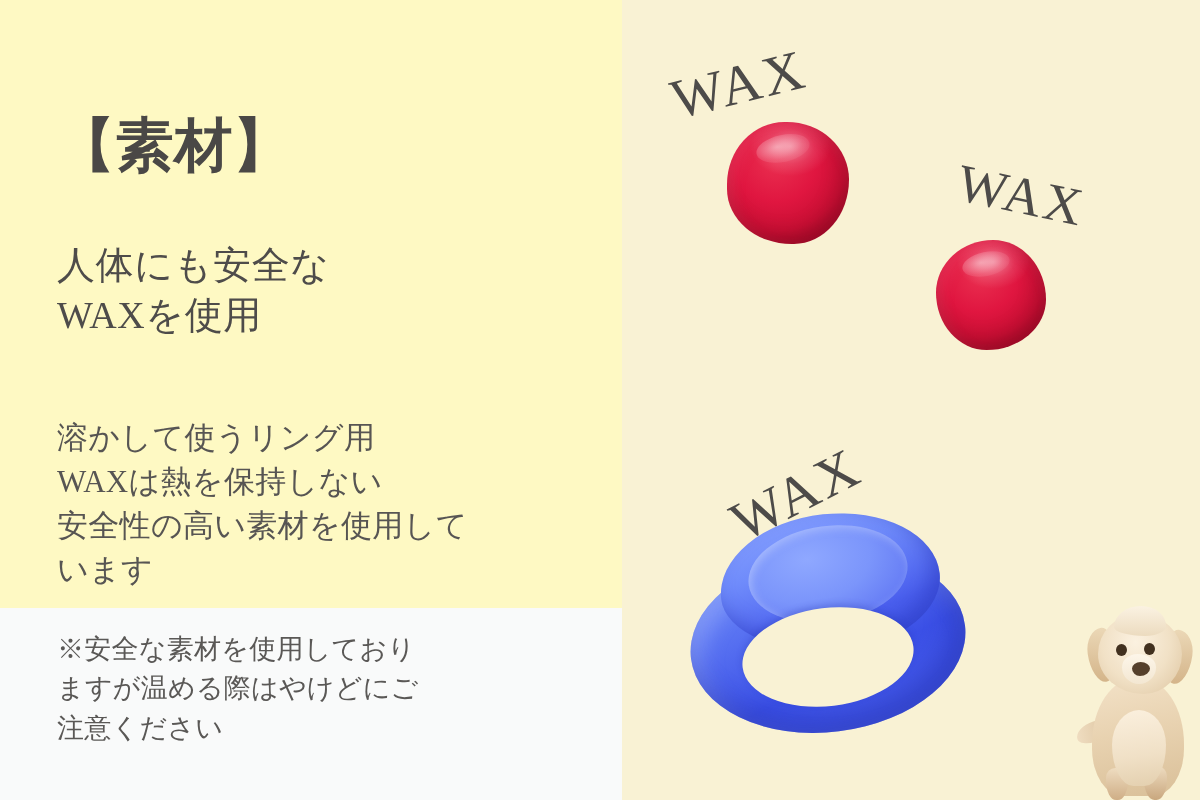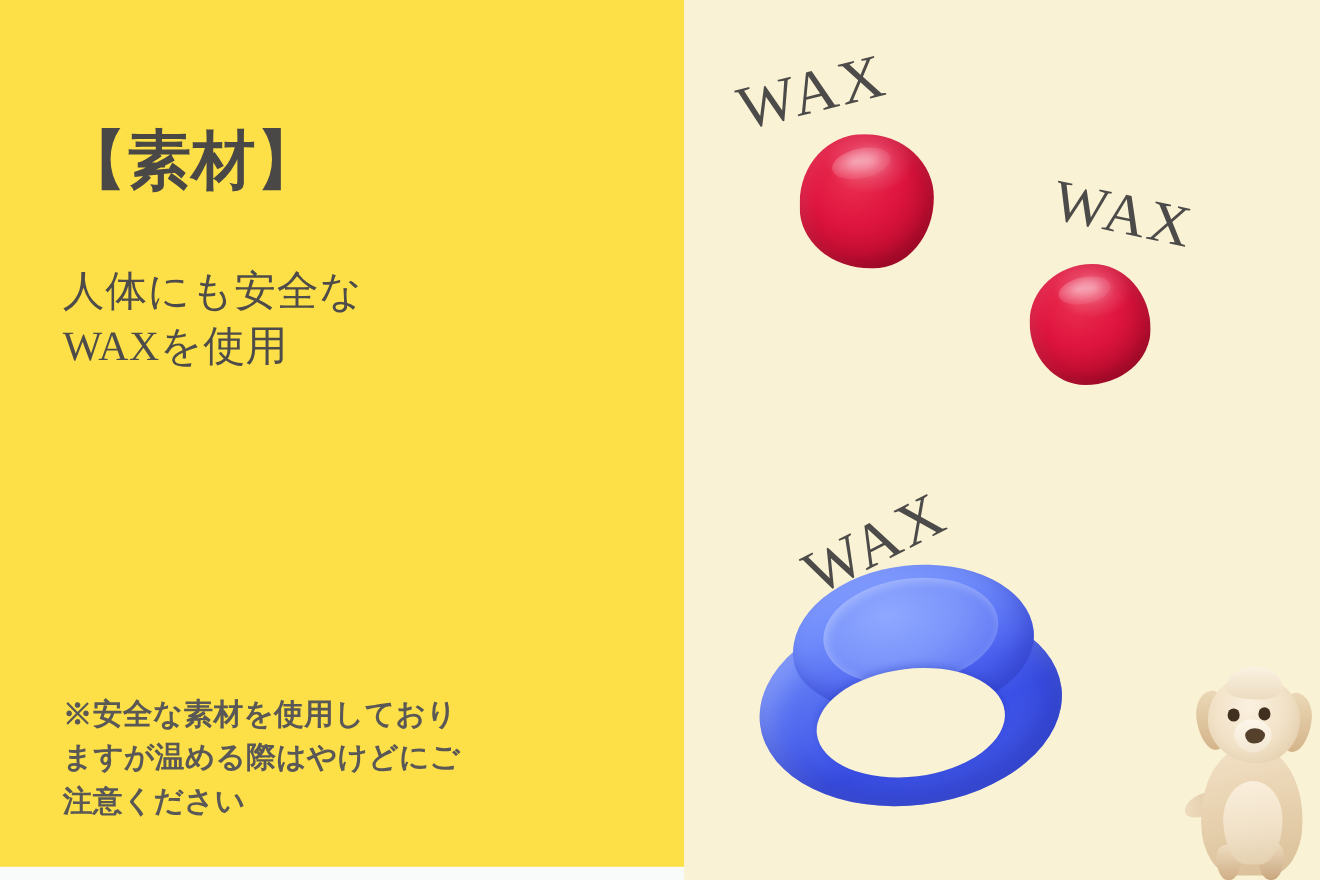--- a/index.html
+++ b/index.html
@@ -17,22 +17,22 @@
     position: relative;
     width: 1200px;
     height: 800px;
     display: flex;
   }
 
   
   #left-panel {
     position: relative;
     width: 622px;
-    height: 788px;
-    background: #fde047;
+    height: 608px;
+    background: #fef9c3;
     flex: 0 0 622px;
   }
 
   #title-block {
     position: absolute;
     left: 57px;
     top: 78px;
     font-size: 58px;
     line-height: 1;
     letter-spacing: 0.01em;
@@ -66,21 +66,21 @@
   }
 
   #note-paragraph {
     position: absolute;
     left: 57px;
     top: 603px;
     font-size: 27px;
     line-height: 1.46;
     letter-spacing: 0.01em;
     color: #5a5856;
-    font-weight: 700;
+    font-weight: 400;
     white-space: pre-line;
   }
 
   
   #right-panel {
     position: relative;
     width: 578px;
     height: 800px;
     background: #f9f2d4;
     flex: 0 0 578px;
@@ -328,20 +328,24 @@
 
 <div id="page">
 
   <section id="left-panel">
 
     <h1 id="title-block">【素材】</h1>
 
     <h2 id="subheading">人体にも安全な
 WAXを使用</h2>
 
+    <p id="body-paragraph">溶かして使うリング用
+WAXは熱を保持しない
+安全性の高い素材を使用して
+います</p>
 
     <p id="note-paragraph">※安全な素材を使用しており
 ますが温める際はやけどにご
 注意ください</p>
 
   </section>
 
   <section id="right-panel">
 
     <span class="wax-label" id="wax-label-1">WAX</span>

